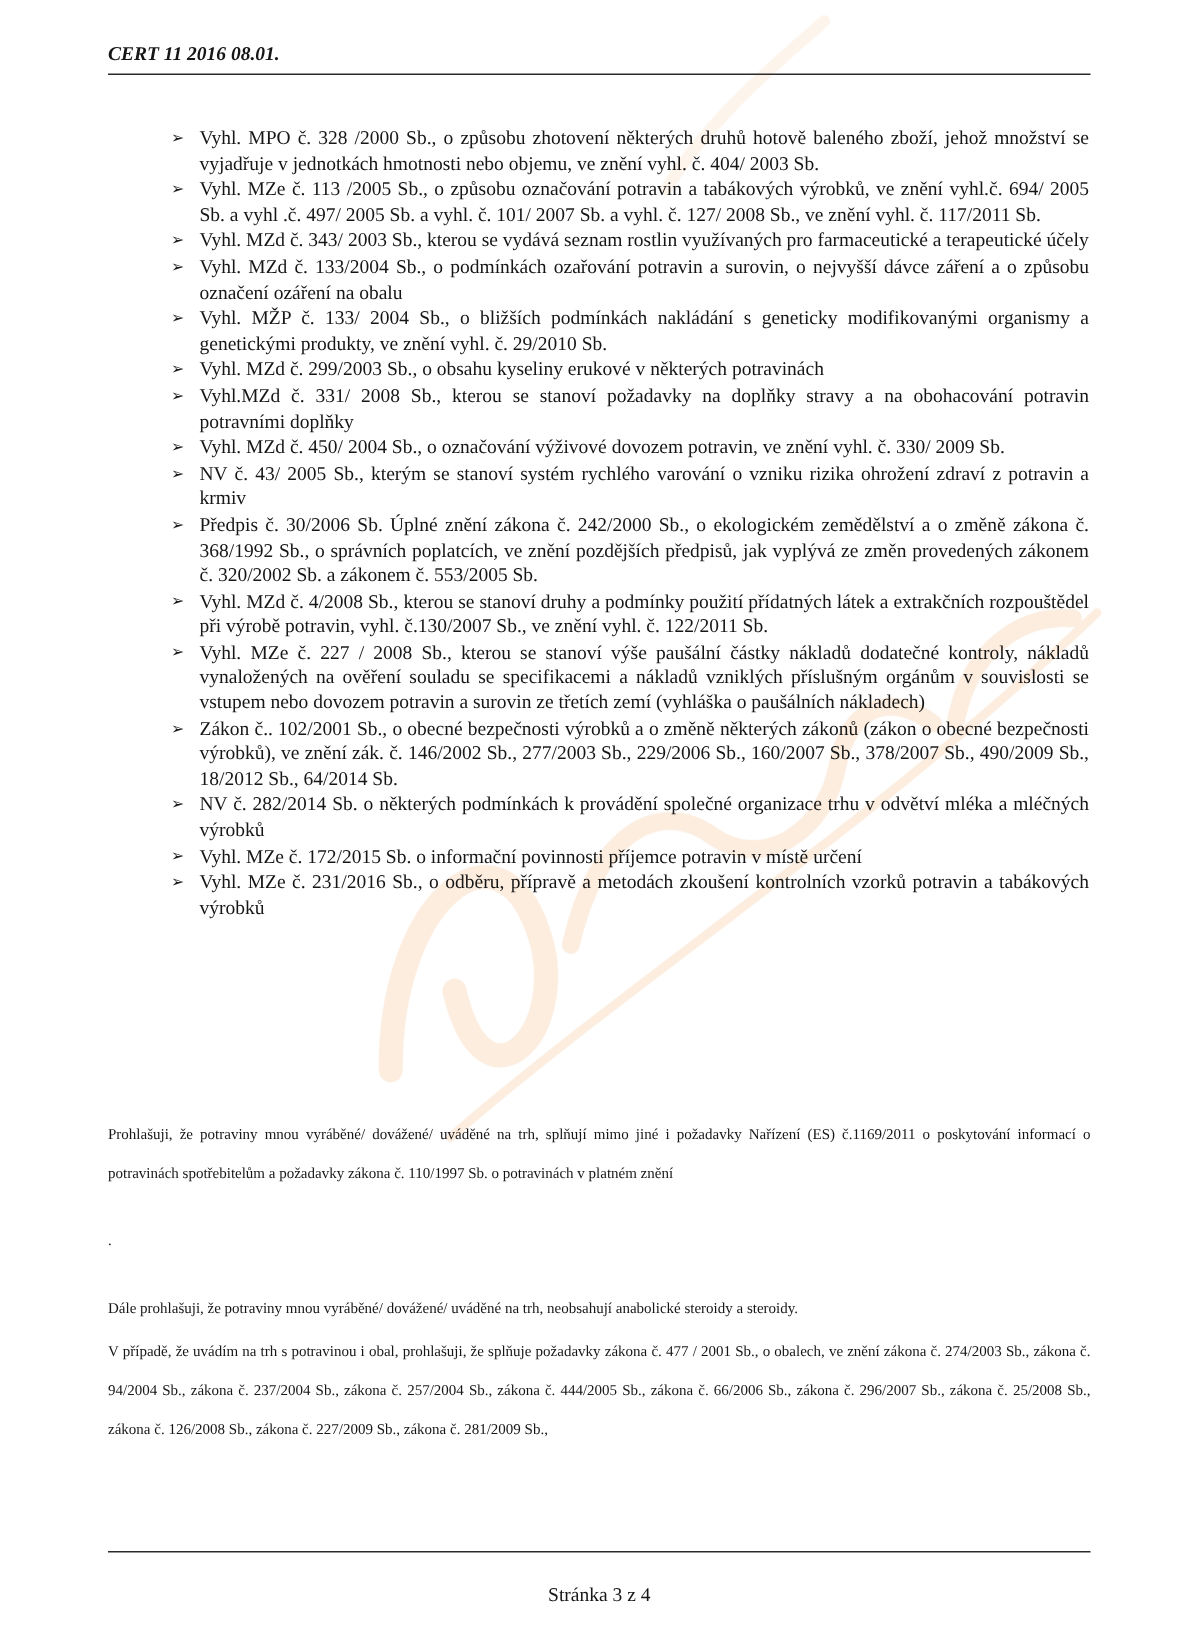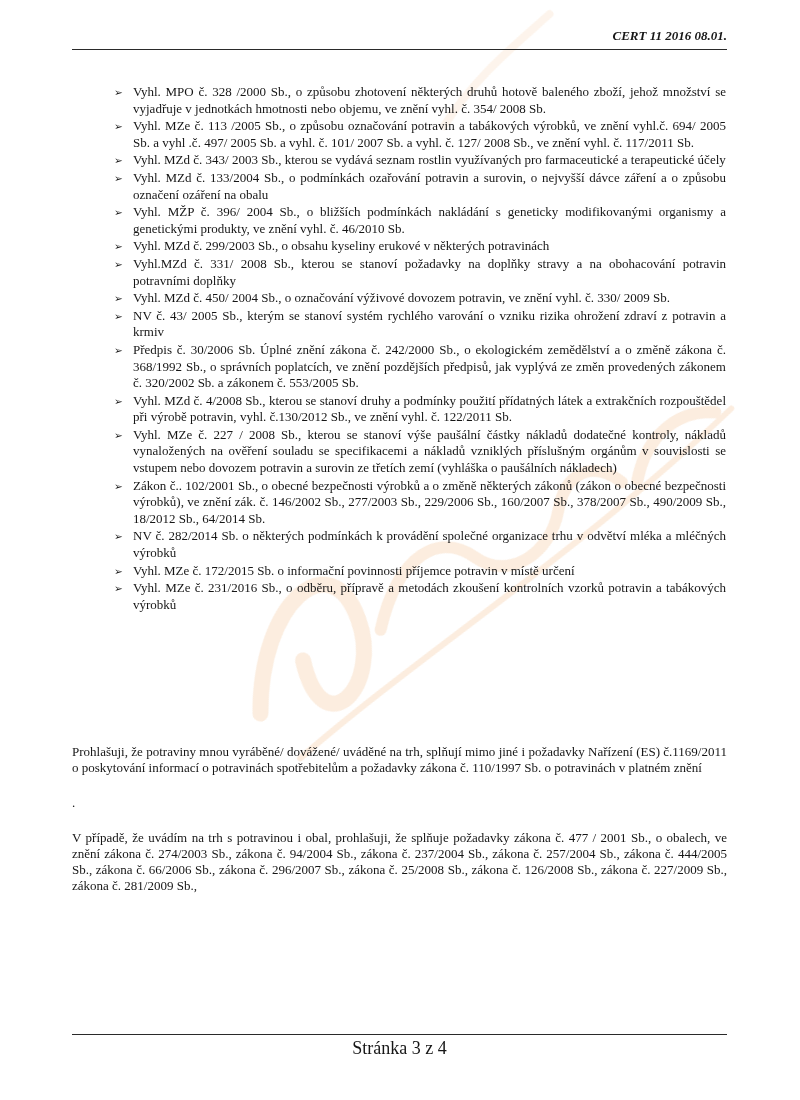--- a/index.html
+++ b/index.html
@@ -10,21 +10,20 @@
     color:#161616;
     position:relative;
     overflow:hidden;
   }
   .watermark{
     position:absolute;inset:0;z-index:0;pointer-events:none;
   }
   .page{position:absolute;inset:0;z-index:1}
   .header{
     position:absolute;top:28px;left:72px;right:73px;
-    text-align:right;
     font-size:13px;
     font-style:italic;
     font-weight:bold;
     border-bottom:1.5px solid #2a2a2a;
     padding-bottom:5px;
   }
   .list{
     position:absolute;top:84px;left:114px;right:74px;
     font-size:13px;line-height:16.6px;
   }
@@ -32,30 +31,30 @@
   .bullet{
     flex:0 0 19px;width:19px;
     font-family:"DejaVu Sans", sans-serif;
     font-size:10.5px;line-height:16.6px;
     color:#1a1a1a;
   }
   .txt{flex:1;text-align:justify}
   .b{font-weight:normal}
   .paras{
     position:absolute;top:744px;left:72px;right:73px;
-    font-size:13px;line-height:16px;
+    font-size:10px;line-height:26px;
   }
   .para{text-align:justify;margin-bottom:19px}
   .para:nth-child(3){margin-bottom:3px}
   .footer{
     position:absolute;top:1034px;left:72px;right:73px;
     border-top:1.5px solid #2a2a2a;
     text-align:center;
-    padding-top:3px;
-    font-size:18px;
+    padding-top:20px;
+    font-size:13px;
   }
 </style>
 </head>
 <body>
 
 <div class="watermark">
   <svg width="800" height="1100" viewBox="0 0 800 1100" xmlns="http://www.w3.org/2000/svg">
     <g transform="rotate(-27 420 520)" fill="none" stroke="#eda45f" stroke-linecap="round" opacity="0.20">
       <path d="M190 620 C240 520 330 500 320 580 C312 650 230 680 252 592" stroke-width="16"></path>
       <path d="M335 600 C385 540 432 540 452 578 C472 616 522 608 547 575 C572 542 602 546 617 578" stroke-width="12"></path>
@@ -68,37 +67,37 @@
 
 <div class="page">
 
   <div class="header">
     <span>CERT 11 2016 08.01.</span>
   </div>
 
   <div class="list">
       <div class="li">
         <span class="bullet">➢</span>
-        <span class="txt"><span class="b">Vyhl. MPO č. 328 /2000 Sb.,</span><span> o způsobu zhotovení některých druhů hotově baleného zboží, jehož množství se vyjadřuje v jednotkách hmotnosti nebo objemu, </span><span class="b">ve znění vyhl. č. 354/ 2008 Sb.</span></span>
+        <span class="txt"><span class="b">Vyhl. MPO č. 328 /2000 Sb.,</span><span> o způsobu zhotovení některých druhů hotově baleného zboží, jehož množství se vyjadřuje v jednotkách hmotnosti nebo objemu, </span><span class="b">ve znění vyhl. č. 404/ 2003 Sb.</span></span>
       </div>
       <div class="li">
         <span class="bullet">➢</span>
         <span class="txt"><span class="b">Vyhl. MZe č. 113 /2005 Sb.,</span><span> o způsobu označování potravin a tabákových výrobků, ve znění </span><span class="b">vyhl.č. 694/ 2005 Sb. a vyhl .č. 497/ 2005 Sb. a vyhl. č. 101/ 2007 Sb. a vyhl. č. 127/ 2008 Sb., ve znění vyhl. č. 117/2011 Sb.</span></span>
       </div>
       <div class="li">
         <span class="bullet">➢</span>
         <span class="txt"><span class="b">Vyhl. MZd č. 343/ 2003 Sb.,</span><span> kterou se vydává seznam rostlin využívaných pro farmaceutické a terapeutické účely</span></span>
       </div>
       <div class="li">
         <span class="bullet">➢</span>
         <span class="txt"><span class="b">Vyhl. MZd č. 133/2004 Sb.,</span><span> o podmínkách ozařování potravin a surovin, o nejvyšší dávce záření a o způsobu označení ozáření na obalu</span></span>
       </div>
       <div class="li">
         <span class="bullet">➢</span>
-        <span class="txt"><span class="b">Vyhl. MŽP č. 396/ 2004 Sb.,</span><span> o bližších podmínkách nakládání s geneticky modifikovanými organismy a genetickými produkty, ve znění </span><span class="b">vyhl. č. 46/2010 Sb.</span></span>
+        <span class="txt"><span class="b">Vyhl. MŽP č. 133/ 2004 Sb.,</span><span> o bližších podmínkách nakládání s geneticky modifikovanými organismy a genetickými produkty, ve znění </span><span class="b">vyhl. č. 29/2010 Sb.</span></span>
       </div>
       <div class="li">
         <span class="bullet">➢</span>
         <span class="txt"><span class="b">Vyhl. MZd č. 299/2003 Sb.,</span><span> o obsahu kyseliny erukové v některých potravinách</span></span>
       </div>
       <div class="li">
         <span class="bullet">➢</span>
         <span class="txt"><span class="b">Vyhl.MZd č. 331/ 2008 Sb.,</span><span> kterou se stanoví požadavky na doplňky stravy a na obohacování potravin potravními doplňky</span></span>
       </div>
       <div class="li">
@@ -108,21 +107,21 @@
       <div class="li">
         <span class="bullet">➢</span>
         <span class="txt"><span class="b">NV č. 43/ 2005 Sb.,</span><span> kterým se stanoví systém rychlého varování o vzniku rizika ohrožení zdraví z potravin a krmiv</span></span>
       </div>
       <div class="li">
         <span class="bullet">➢</span>
         <span class="txt"><span class="b">Předpis č. 30/2006 Sb. Úplné znění zákona č. 242/2000 Sb.,</span><span> o ekologickém zemědělství a o změně zákona č. 368/1992 Sb., o správních poplatcích, ve znění pozdějších předpisů, jak vyplývá ze změn provedených zákonem č. 320/2002 Sb. a zákonem č. 553/2005 Sb.</span></span>
       </div>
       <div class="li">
         <span class="bullet">➢</span>
-        <span class="txt"><span class="b">Vyhl. MZd č. 4/2008 Sb.,</span><span> kterou se stanoví druhy a podmínky použití přídatných látek a extrakčních rozpouštědel při výrobě potravin, </span><span class="b">vyhl. č.130/2012 Sb.,</span><span> ve znění </span><span class="b">vyhl. č. 122/2011 Sb.</span></span>
+        <span class="txt"><span class="b">Vyhl. MZd č. 4/2008 Sb.,</span><span> kterou se stanoví druhy a podmínky použití přídatných látek a extrakčních rozpouštědel při výrobě potravin, </span><span class="b">vyhl. č.130/2007 Sb.,</span><span> ve znění </span><span class="b">vyhl. č. 122/2011 Sb.</span></span>
       </div>
       <div class="li">
         <span class="bullet">➢</span>
         <span class="txt"><span class="b">Vyhl. MZe č. 227 / 2008 Sb.,</span><span> kterou se stanoví výše paušální částky nákladů dodatečné kontroly, nákladů vynaložených na ověření souladu se specifikacemi a nákladů vzniklých příslušným orgánům v souvislosti se vstupem nebo dovozem potravin a surovin ze třetích zemí (vyhláška o paušálních nákladech)</span></span>
       </div>
       <div class="li">
         <span class="bullet">➢</span>
         <span class="txt"><span class="b">Zákon č.. 102/2001 Sb.,</span><span> o obecné bezpečnosti výrobků a o změně některých zákonů (zákon o obecné bezpečnosti výrobků), ve znění </span><span class="b">zák. č. 146/2002 Sb., 277/2003 Sb., 229/2006 Sb., 160/2007 Sb., 378/2007 Sb., 490/2009 Sb., 18/2012 Sb., 64/2014 Sb.</span></span>
       </div>
       <div class="li">
@@ -135,20 +134,21 @@
       </div>
       <div class="li">
         <span class="bullet">➢</span>
         <span class="txt"><span class="b">Vyhl. MZe č. 231/2016 Sb.,</span><span> o odběru, přípravě a metodách zkoušení kontrolních vzorků potravin a tabákových výrobků</span></span>
       </div>
     </div>
 
   <div class="paras">
       <p class="para"><span>Prohlašuji, že </span><span class="b">potraviny mnou vyráběné/ dovážené/ uváděné na trh, splňují mimo jiné i požadavky Nařízení (ES) č.1169/2011 o poskytování informací o potravinách spotřebitelům a požadavky zákona č. 110/1997 Sb. o potravinách v platném znění</span></p>
       <p class="para"><span class="b">.</span></p>
+      <p class="para"><span class="b">Dále prohlašuji, že potraviny mnou vyráběné/ dovážené/ uváděné na trh, neobsahují anabolické steroidy a steroidy.</span></p>
       <p class="para"><span>V případě, že uvádím na trh s potravinou i obal, prohlašuji, že splňuje požadavky </span><span class="b">zákona č. 477 / 2001 Sb., o obalech</span><span>, ve znění zákona č. 274/2003 Sb., zákona č. 94/2004 Sb., zákona č. 237/2004 Sb., zákona č. 257/2004 Sb., zákona č. 444/2005 Sb., zákona č. 66/2006 Sb., zákona č. 296/2007 Sb., zákona č. 25/2008 Sb., zákona č. 126/2008 Sb., zákona č. 227/2009 Sb., zákona č. 281/2009 Sb.,</span></p>
     </div>
 
   <div class="footer">
     <span><span>Stránka </span><span class="b">3</span><span> z </span><span class="b">4</span></span>
   </div>
 
 </div>
 
 </body></html>

